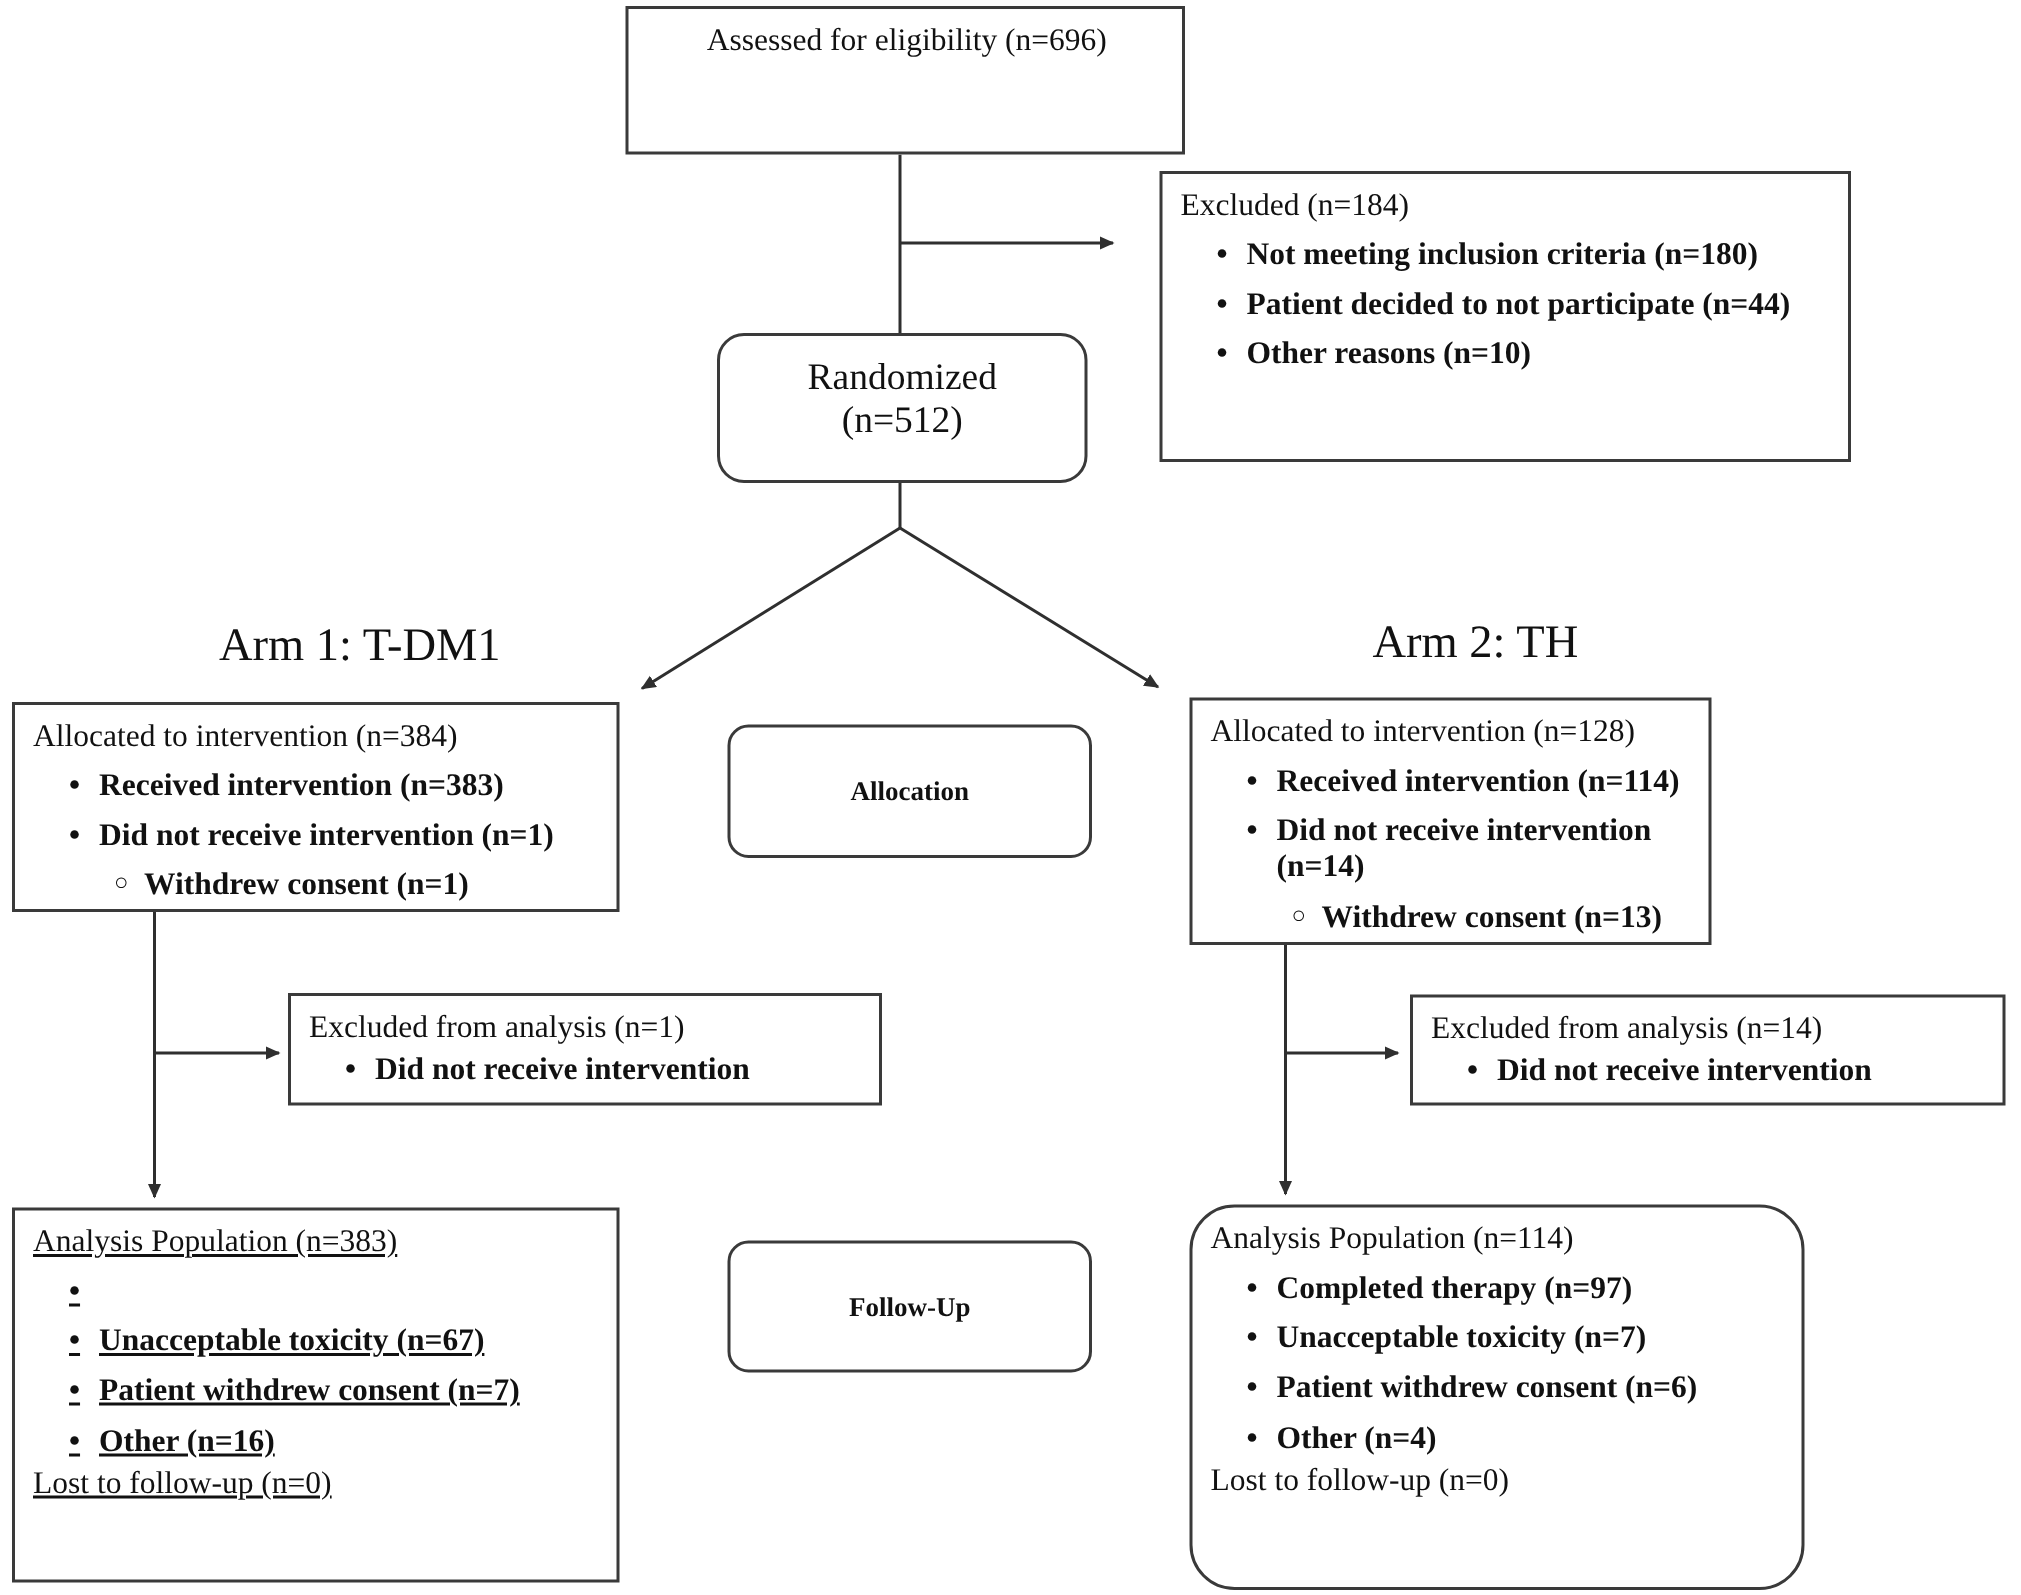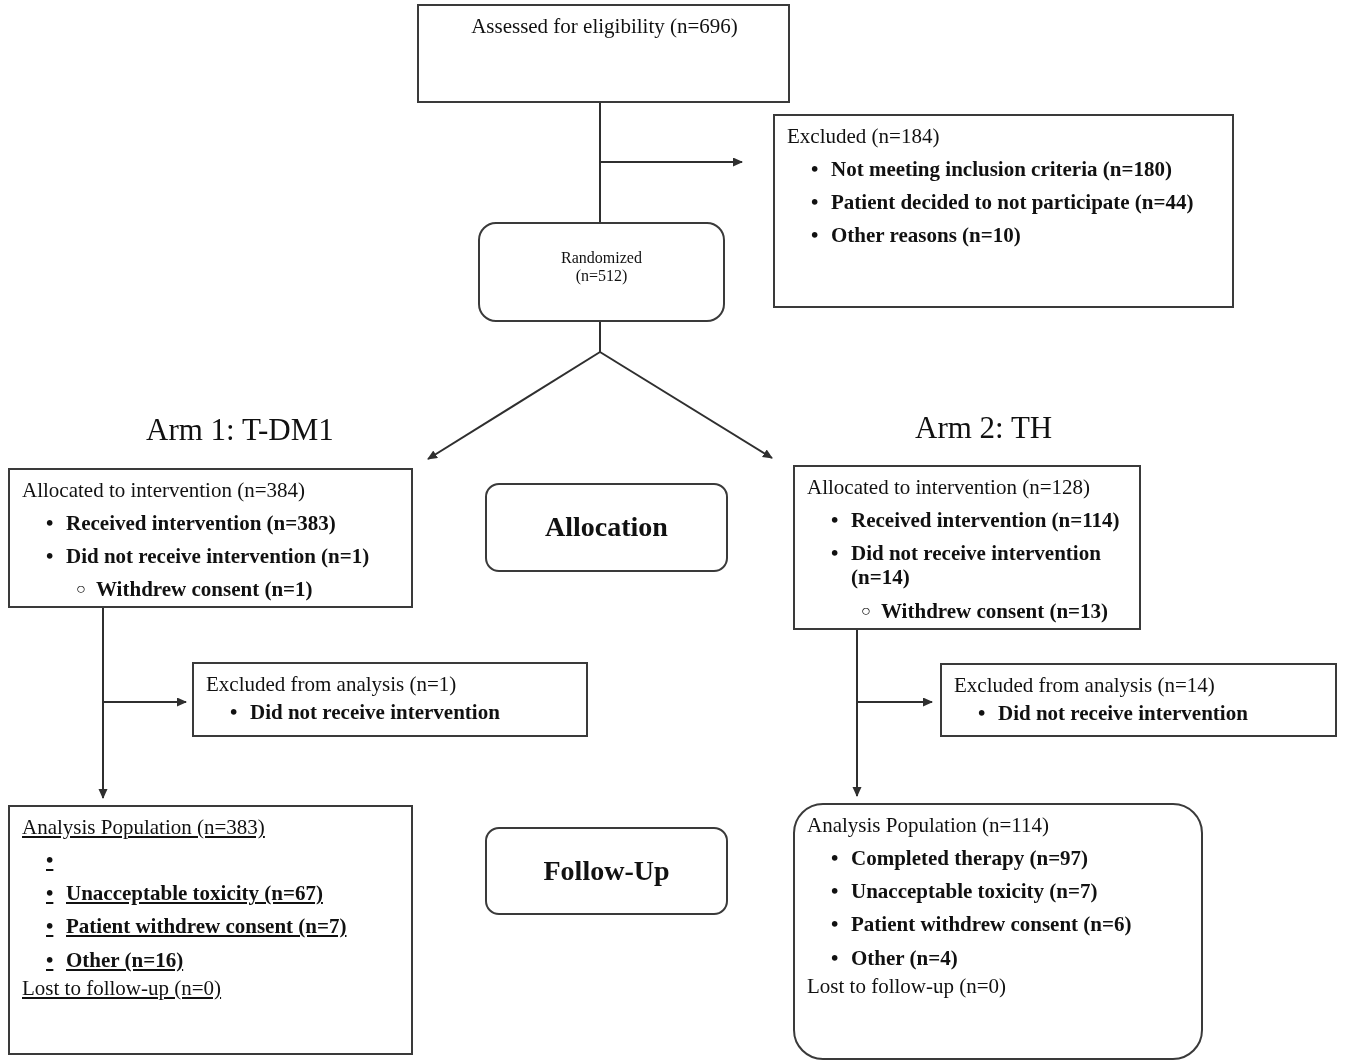--- a/index.html
+++ b/index.html
@@ -17,38 +17,38 @@
     border:2px solid #3a3a3a;
     background:#ffffff;
     box-sizing:border-box;
     font-size:21px;
     line-height:1.15;
   }
   .rounded{border-radius:18px;}
   .stage{
     border-radius:14px;
     display:flex;align-items:center;justify-content:center;
-    font-weight:bold;font-size:28px;
+    font-weight:bold;font-size:18px;
   }
   .center-txt{display:flex;flex-direction:column;align-items:center;justify-content:center;text-align:center;}
   .box-title{padding:8px 6px 0 12px;}
   .box-footer{padding:4px 6px 0 12px;}
   .li{display:flex;align-items:flex-start;font-weight:bold;margin-top:9px;}
   .lv1{padding-left:36px;}
   .lv2{padding-left:66px;}
   .li .bul{width:20px;flex:none;text-align:left;}
   .li.sub .bul{font-size:16px;line-height:1.5;}
   .wrap-370{max-width:370px;}
   .wrap-285{max-width:285px;}
   .arm-label{
     position:absolute;
     font-size:31px;
     white-space:nowrap;
   }
-  .randomized-line{font-size:16px;text-align:right;}
+  .randomized-line{font-size:25px;text-align:right;}
 </style>
 </head>
 <body>
 
 <div id="canvas">
 
   <svg class="connectors" viewBox="0 0 1347 1063" xmlns="http://www.w3.org/2000/svg">
     <defs>
       <marker id="arrow" markerWidth="11" markerHeight="10" refX="9" refY="4.5" orient="auto" markerUnits="userSpaceOnUse">
         <path d="M0,0 L10,4.5 L0,9 z" fill="#2f2f2f"></path>

